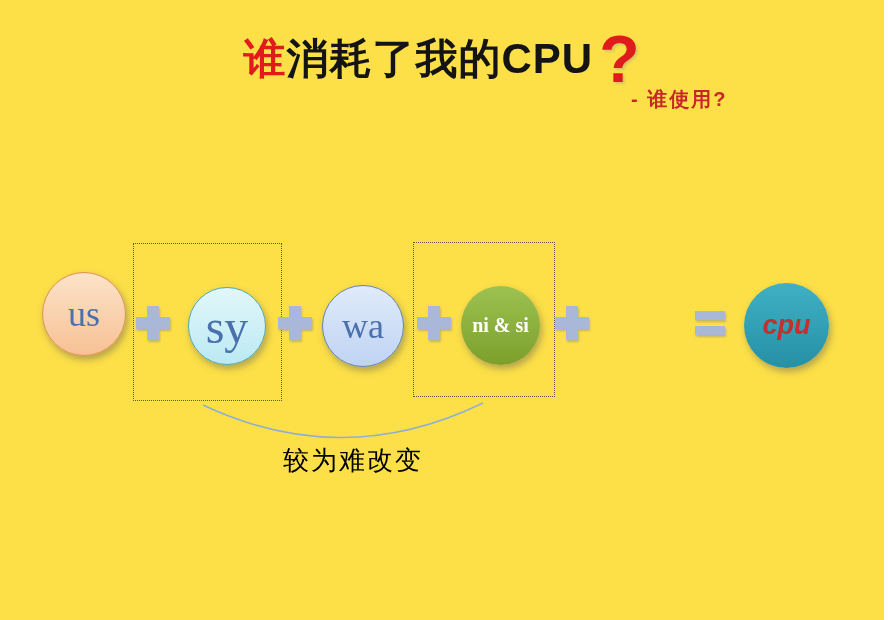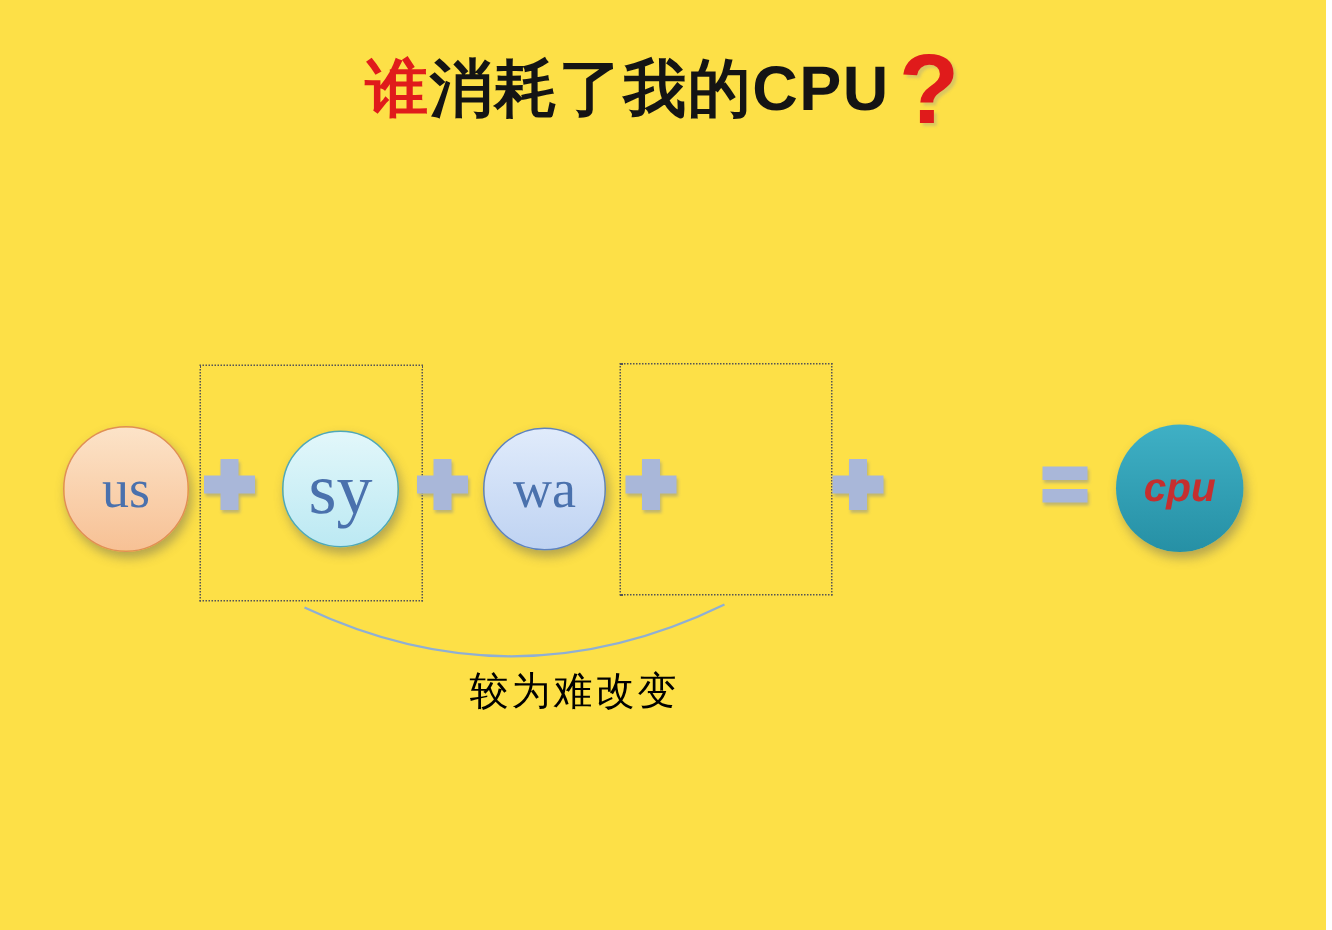--- a/index.html
+++ b/index.html
@@ -20,21 +20,21 @@
   .subtitle{
     position:absolute;left:631px;top:86px;font-size:20px;font-weight:600;color:#C62828;
     letter-spacing:2px;white-space:nowrap;
   }
   
   .circle{
     position:absolute;border-radius:50%;display:flex;align-items:center;justify-content:center;
     box-shadow:2px 4px 7px rgba(90,90,90,0.45);
     font-family:"Liberation Serif",serif;
   }
-  .c-us {left:42px; top:284px;width:82px;height:82px;
+  .c-us {left:42px; top:272px;width:82px;height:82px;
          background:linear-gradient(180deg,#FCE3C8,#F7C195);border:1px solid #E08F55;
          color:#4A71AD;font-size:36px;justify-content:center;}
   .c-sy {left:188px;top:287px;width:76px;height:76px;
          background:linear-gradient(180deg,#E2F7FA,#BCE9F3);border:1px solid #4FA8B8;
          color:#4A71AD;font-size:48px;}
   .c-wa {left:322px;top:285px;width:80px;height:80px;
          background:linear-gradient(180deg,#E0EBFB,#BFD3F2);border:1px solid #5E82BE;
          color:#4A71AD;font-size:36px;text-align:center;}
   .c-nisi{left:461px;top:286px;width:79px;height:79px;
          background:linear-gradient(180deg,#9DC251,#7C9F2C);border:none;
@@ -56,33 +56,34 @@
         filter:drop-shadow(1px 2px 1px rgba(120,130,155,0.45));}
   .equals::before{content:"";position:absolute;left:0;right:0;top:0;height:9px;background:#A9B7D9;}
   .equals::after {content:"";position:absolute;left:0;right:0;bottom:0;height:9px;background:#A9B7D9;}
   
   .gbox{position:absolute;border:1px dotted #555;background:transparent;}
   .gbox1{left:133px;top:243px;width:147px;height:156px;}
   .gbox2{left:413px;top:242px;width:140px;height:153px;}
   
   .arc{position:absolute;left:190px;top:393px;}
   .caption{
-    position:absolute;left:253px;top:443px;width:200px;text-align:right;
+    position:absolute;left:253px;top:443px;width:200px;text-align:center;
     font-size:26px;color:#000;font-weight:500;letter-spacing:2px;white-space:nowrap;
   }
 </style>
 </head>
 <body>
 
 <div class="stage">
 
   <div class="title">
     <span class="hl">谁</span><span>消耗了我的CPU</span><span class="qmark">?</span>
   </div>
 
+  <div class="subtitle">- 谁使用?</div>
 
   <div class="gbox gbox1"></div>
   <div class="gbox gbox2"></div>
 
   <div class="circle c-us">
     <span>us</span>
   </div>
 
   <div class="plus p1"></div>
 
@@ -91,20 +92,23 @@
   </div>
 
   <div class="plus p2"></div>
 
   <div class="circle c-wa">
     <span>wa</span>
   </div>
 
   <div class="plus p3"></div>
 
+  <div class="circle c-nisi">
+    <span>ni &amp; si</span>
+  </div>
 
   <div class="plus p4"></div>
 
 
   <div class="equals"></div>
 
   <div class="circle c-cpu">
     <span>cpu</span>
   </div>
 

